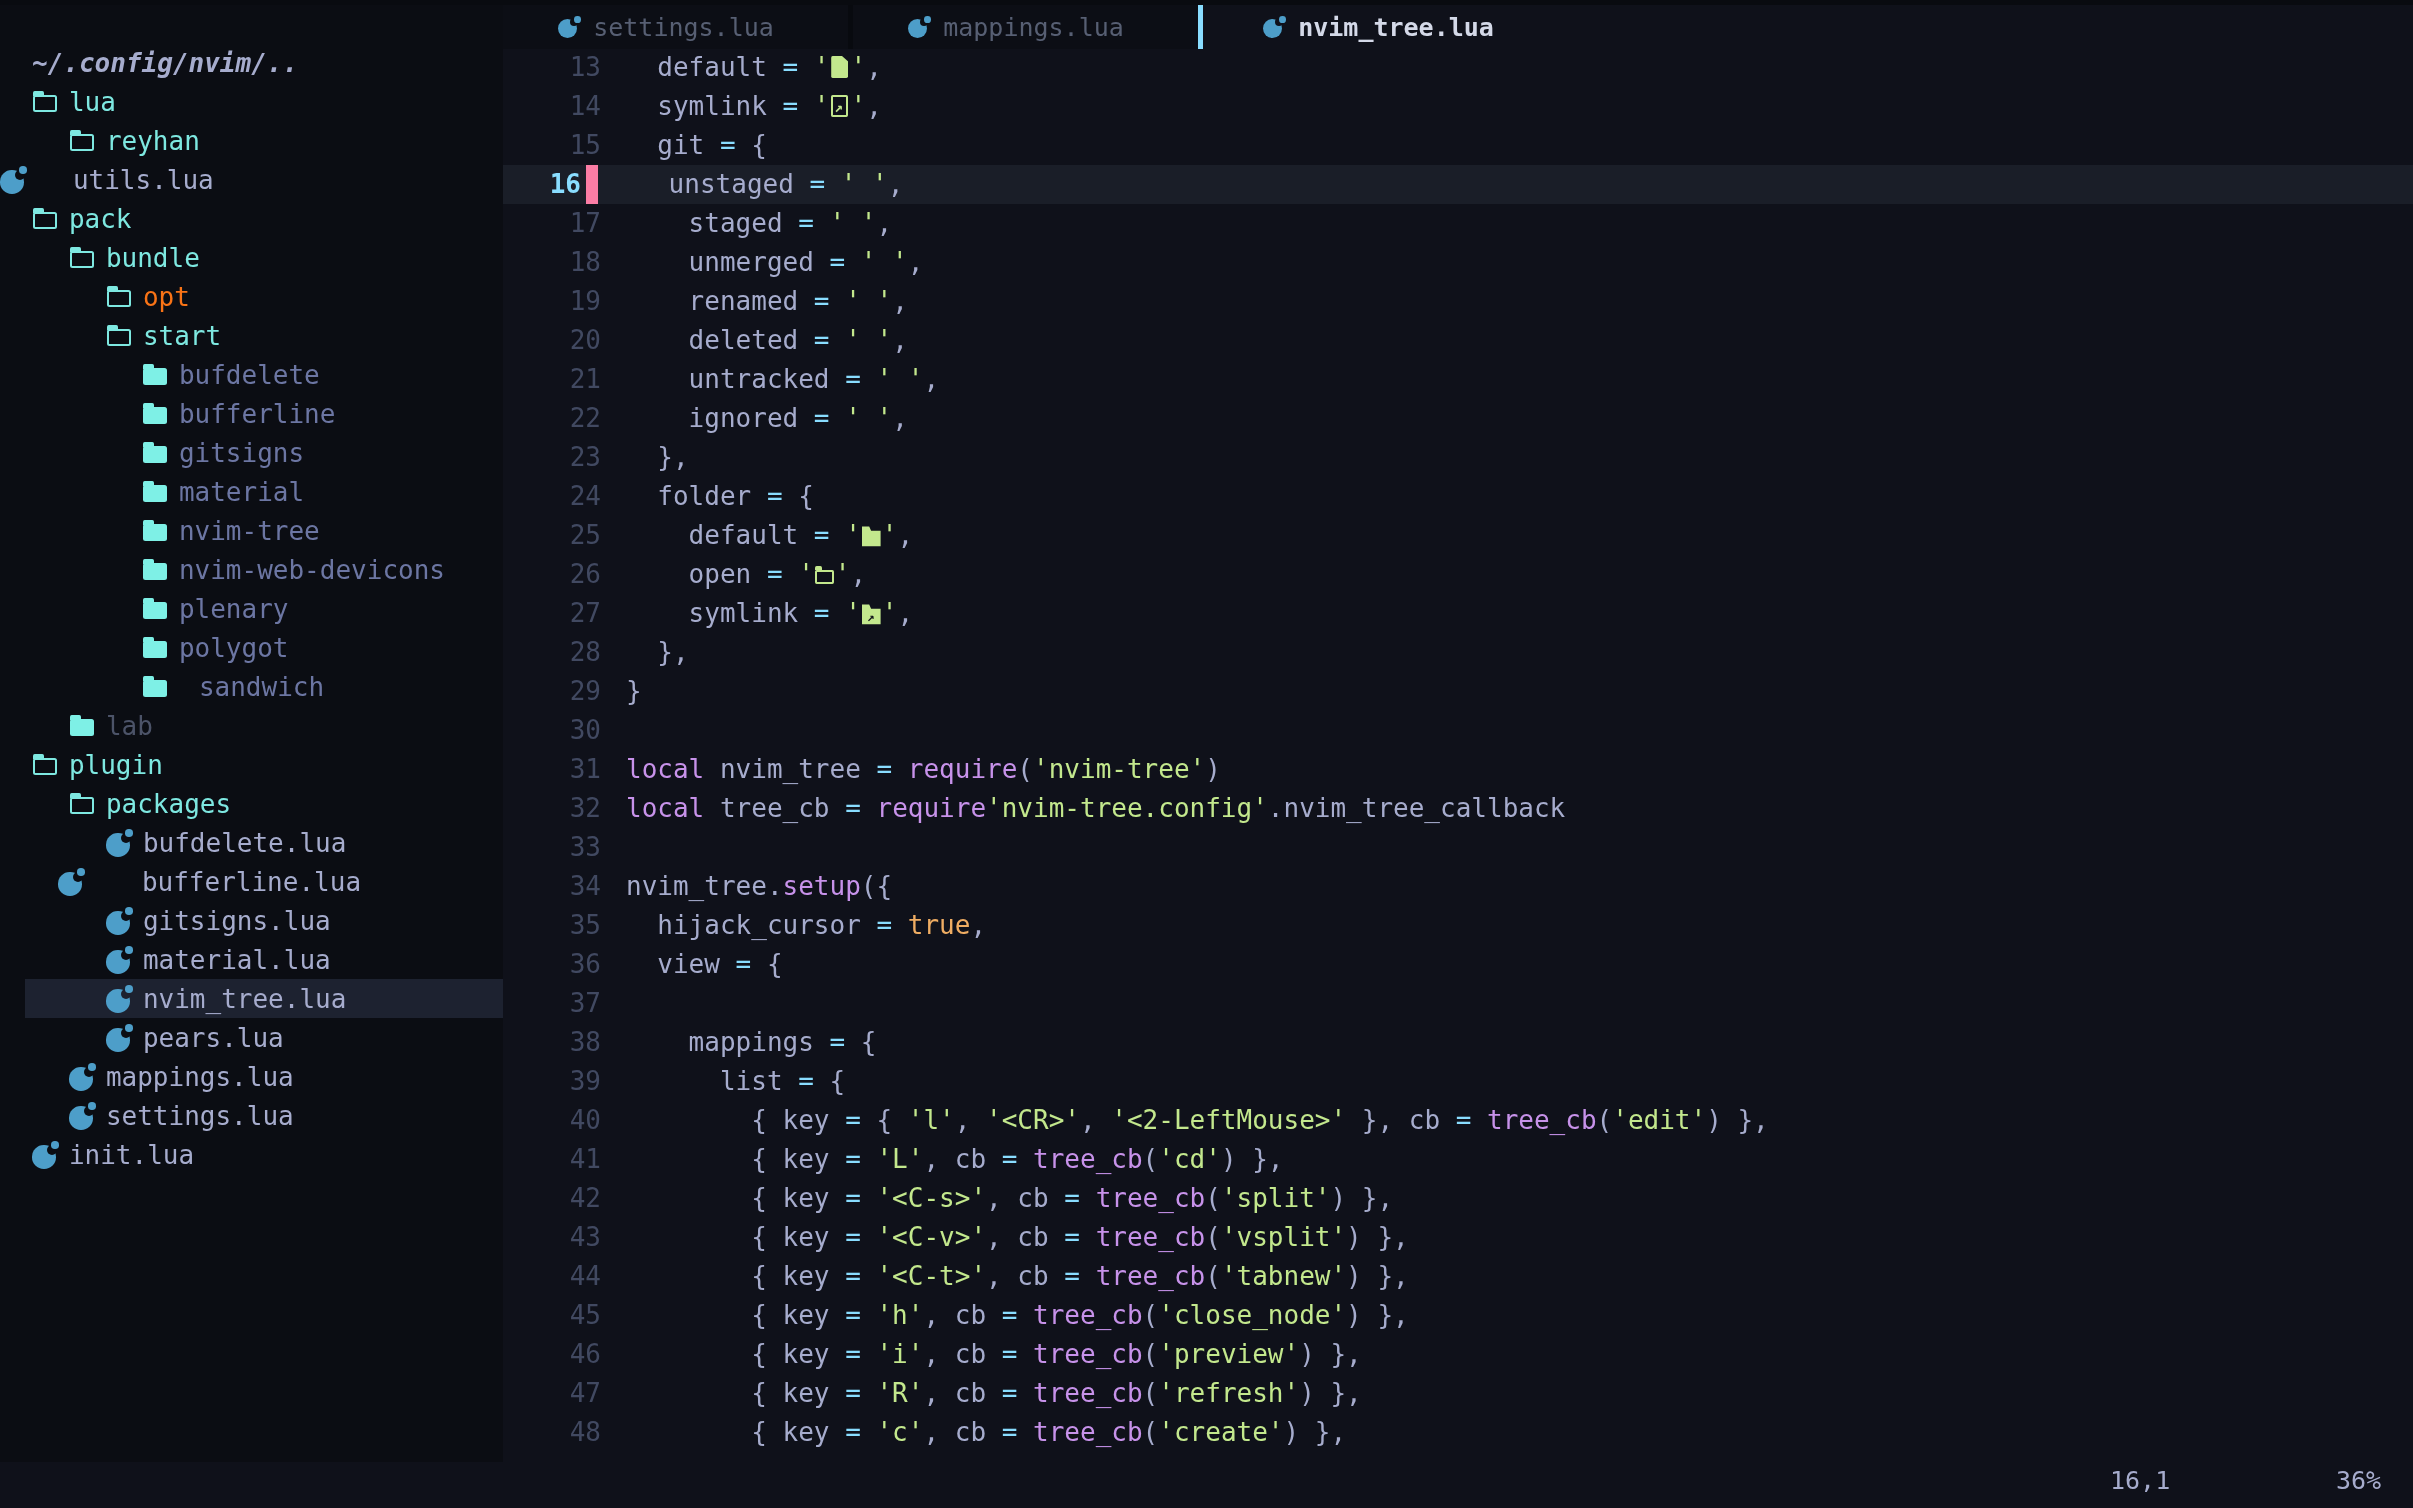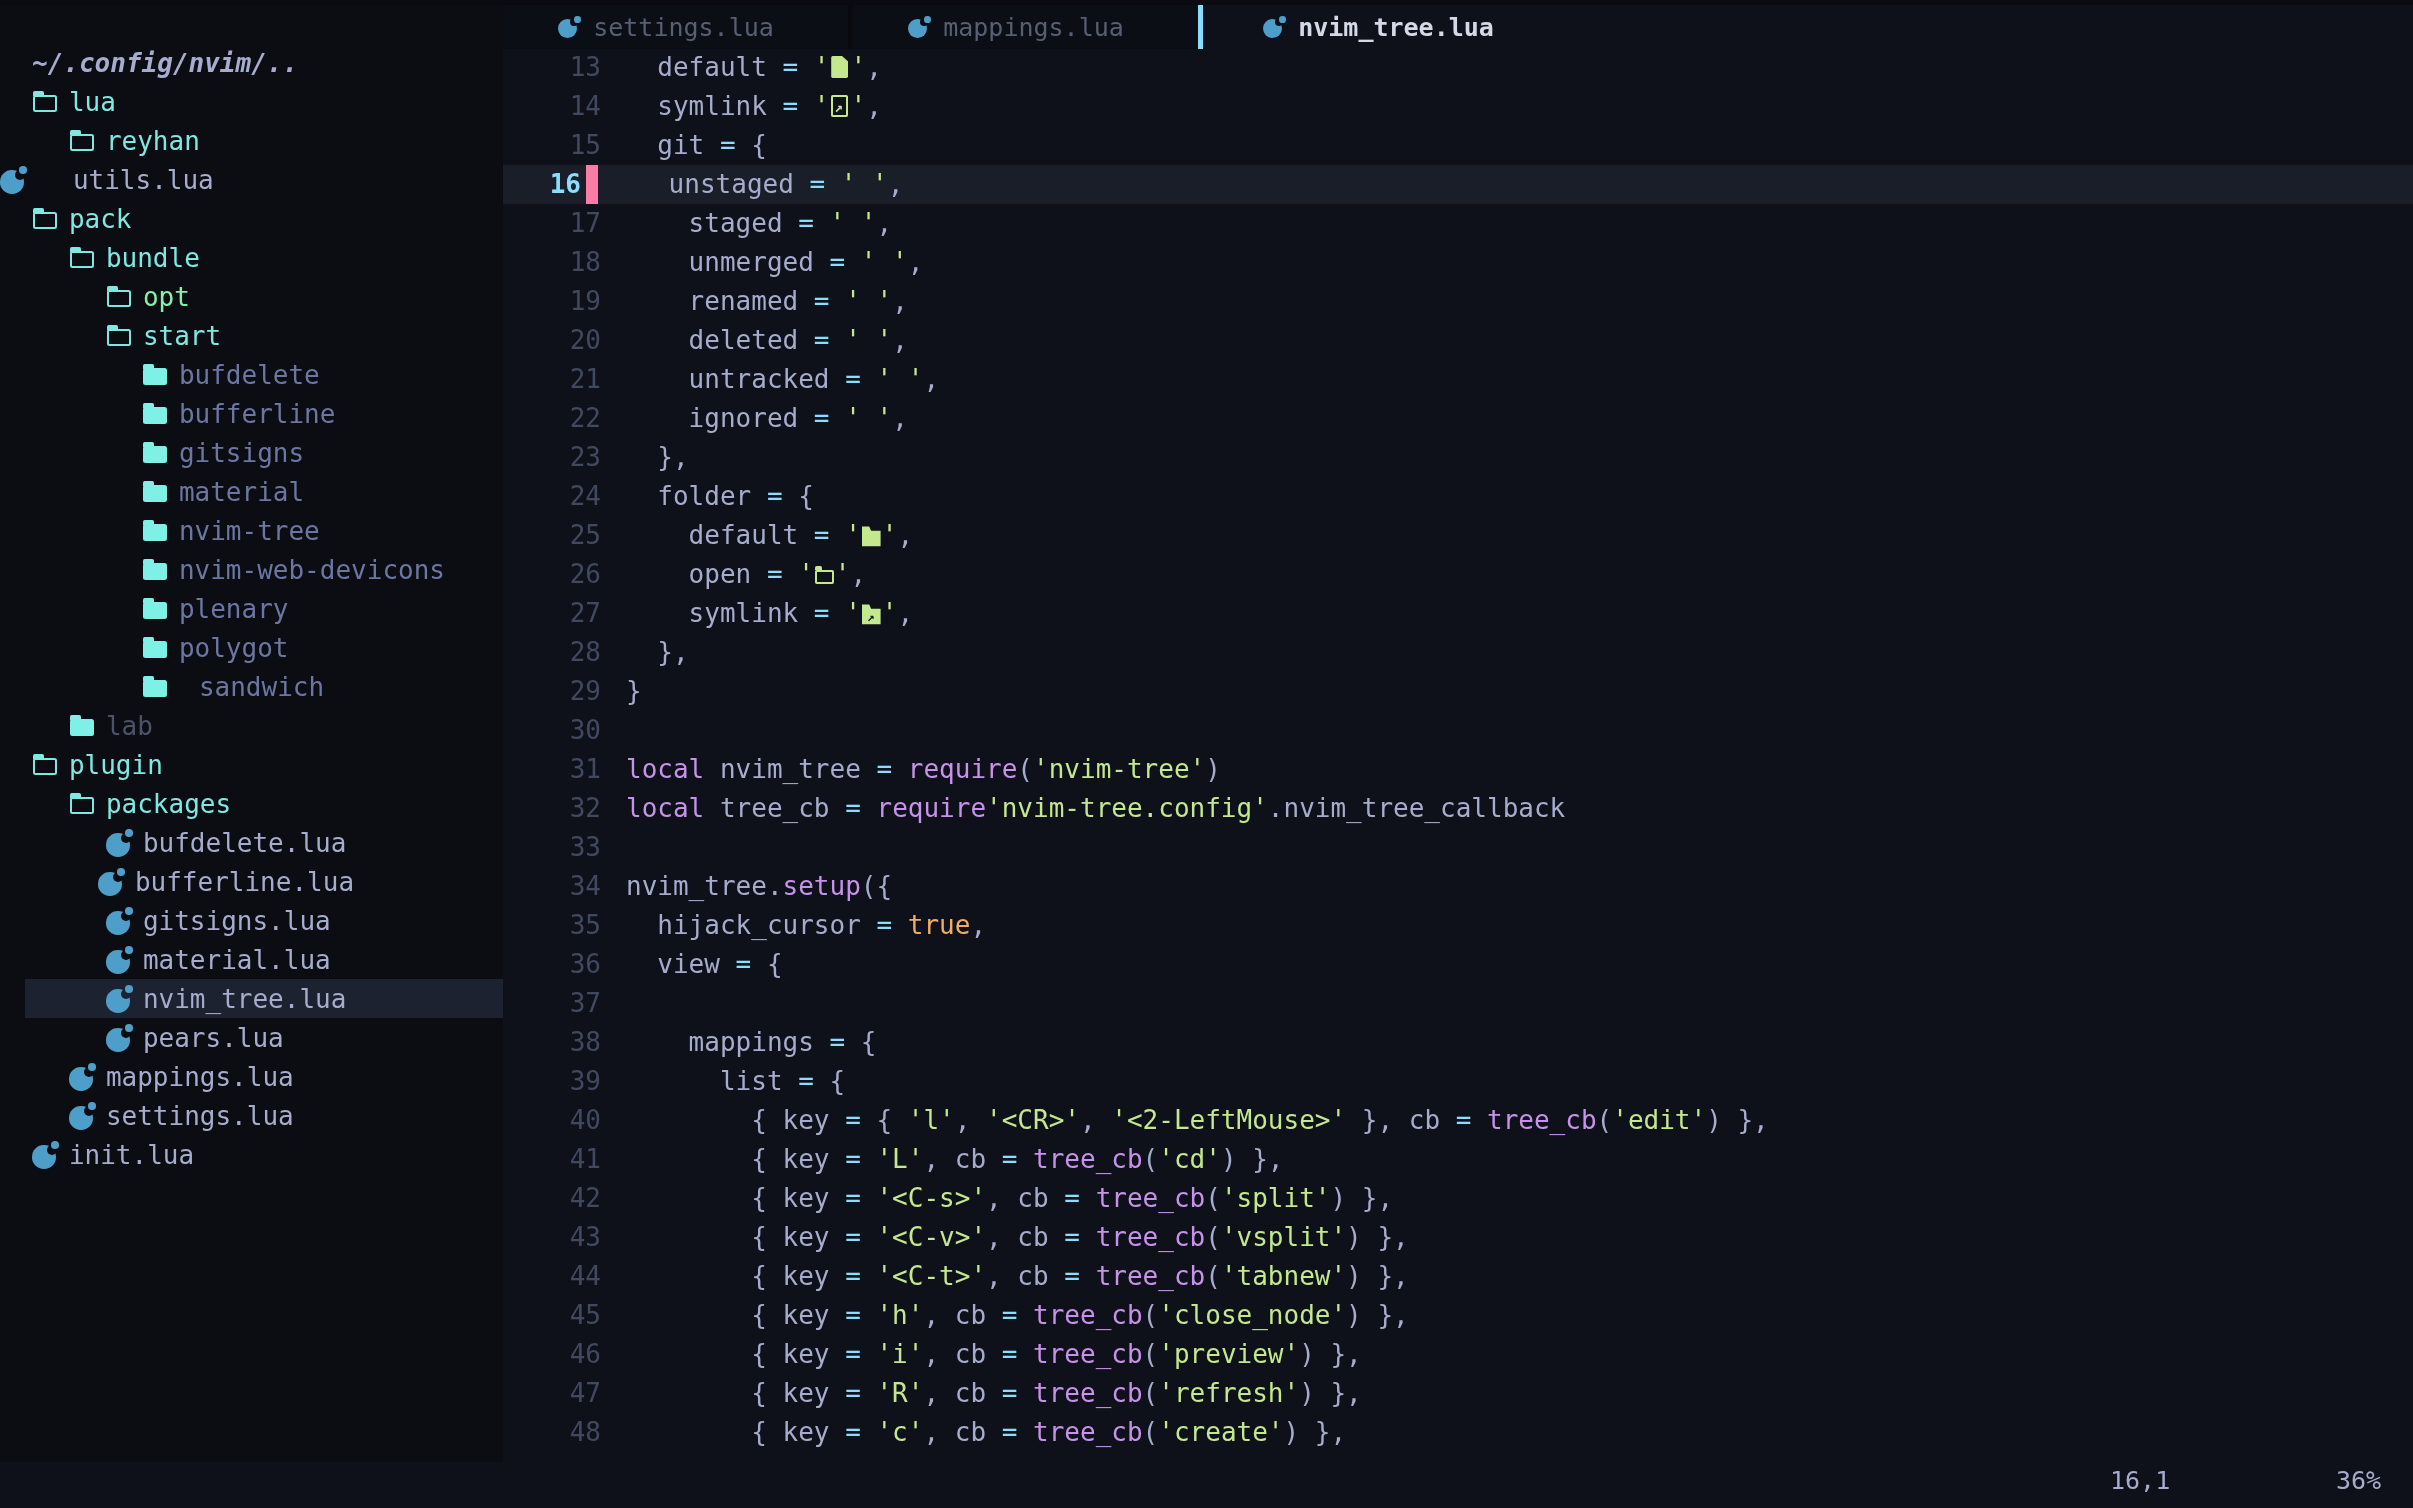--- a/index.html
+++ b/index.html
@@ -14,21 +14,21 @@
   
   .sidebar{position:absolute;left:0;top:5px;width:503px;height:1457px;background:#0B0D13;}
   .tree{position:absolute;left:0;top:38px;right:0;}
   .trow{height:39px;display:flex;align-items:center;font-size:26px;white-space:pre;position:relative;}
   .trow .lbl{margin-left:8.4px;}
   .trow.root{padding-left:32px;font-style:italic;color:#A6ACCD;font-weight:bold;}
   .trow.sel{background:linear-gradient(to right, rgba(0,0,0,0) 25px, #1D2230 25px);}
   .k-folder-open .lbl{color:#7EE8E1;}
   .k-folder-closed .lbl{color:#6C76A3;}
   .k-lua-file .lbl{color:#A6ACCD;}
-  .muted.k-folder-open .lbl{color:#86efac;}
+  .muted.k-folder-open .lbl{color:#f97316;}
   .muted.k-folder-closed .lbl{color:#4C5368;}
 
   
   .ti{width:28.5px;height:32px;position:relative;flex:none;display:inline-block;}
   .i-fo .b{position:absolute;left:0.8px;top:9.2px;width:24px;height:17.6px;border:2.9px solid #7EE8E1;border-radius:2.5px;box-sizing:border-box;}
   .i-fo .t{position:absolute;left:0.8px;top:5px;width:11px;height:5px;background:#7EE8E1;border-radius:1.7px 1.7px 0 0;}
   .i-fc .b{position:absolute;left:0.8px;top:9.2px;width:24px;height:17.6px;background:#7EF0E6;border-radius:2.5px;}
   .i-fc .t{position:absolute;left:0.8px;top:5px;width:11px;height:5px;background:#7EF0E6;border-radius:1.7px 1.7px 0 0;}
   .i-lua .c{position:absolute;left:0;bottom:1.7px;width:23.5px;height:23.5px;border-radius:50%;background:#4D9EC9;}
   .i-lua .bite{position:absolute;left:15px;bottom:16px;width:10px;height:10px;border-radius:50%;background:#0B0D13;}
@@ -103,21 +103,21 @@
       <div class="trow k-folder-closed" style="padding-left: 142px;"><span class="ti i-fc"><span class="b"></span><span class="t"></span></span><span class="lbl">material</span></div>
       <div class="trow k-folder-closed" style="padding-left: 142px;"><span class="ti i-fc"><span class="b"></span><span class="t"></span></span><span class="lbl">nvim-tree</span></div>
       <div class="trow k-folder-closed" style="padding-left: 142px;"><span class="ti i-fc"><span class="b"></span><span class="t"></span></span><span class="lbl">nvim-web-devicons</span></div>
       <div class="trow k-folder-closed" style="padding-left: 142px;"><span class="ti i-fc"><span class="b"></span><span class="t"></span></span><span class="lbl">plenary</span></div>
       <div class="trow k-folder-closed" style="padding-left: 142px;"><span class="ti i-fc"><span class="b"></span><span class="t"></span></span><span class="lbl">polygot</span></div>
       <div class="trow k-folder-closed" style="padding-left: 142px; gap: 20px;"><span class="ti i-fc"><span class="b"></span><span class="t"></span></span><span class="lbl">sandwich</span></div>
       <div class="trow k-folder-closed muted" style="padding-left: 69px;"><span class="ti i-fc"><span class="b"></span><span class="t"></span></span><span class="lbl">lab</span></div>
       <div class="trow k-folder-open" style="padding-left: 32px;"><span class="ti i-fo"><span class="b"></span><span class="t"></span></span><span class="lbl">plugin</span></div>
       <div class="trow k-folder-open" style="padding-left: 69px;"><span class="ti i-fo"><span class="b"></span><span class="t"></span></span><span class="lbl">packages</span></div>
       <div class="trow k-lua-file" style="padding-left: 106px;"><span class="ti i-lua"><span class="c"></span><span class="bite"></span><span class="dot"></span></span><span class="lbl">bufdelete.lua</span></div>
-      <div class="trow k-lua-file" style="padding-left: 98px;"><span class="ti i-lua"><span class="c"></span><span class="bite"></span><span class="dot"></span></span><span class="lbl">bufferline.lua</span></div>
+      <div class="trow k-lua-file" style="padding-left: 58px; gap: 47px;"><span class="ti i-lua"><span class="c"></span><span class="bite"></span><span class="dot"></span></span><span class="lbl">bufferline.lua</span></div>
       <div class="trow k-lua-file" style="padding-left: 106px;"><span class="ti i-lua"><span class="c"></span><span class="bite"></span><span class="dot"></span></span><span class="lbl">gitsigns.lua</span></div>
       <div class="trow k-lua-file" style="padding-left: 106px;"><span class="ti i-lua"><span class="c"></span><span class="bite"></span><span class="dot"></span></span><span class="lbl">material.lua</span></div>
       <div class="trow k-lua-file sel" style="padding-left: 106px;"><span class="ti i-lua"><span class="c"></span><span class="bite"></span><span class="dot"></span></span><span class="lbl">nvim_tree.lua</span></div>
       <div class="trow k-lua-file" style="padding-left: 106px;"><span class="ti i-lua"><span class="c"></span><span class="bite"></span><span class="dot"></span></span><span class="lbl">pears.lua</span></div>
       <div class="trow k-lua-file" style="padding-left: 69px;"><span class="ti i-lua"><span class="c"></span><span class="bite"></span><span class="dot"></span></span><span class="lbl">mappings.lua</span></div>
       <div class="trow k-lua-file" style="padding-left: 69px;"><span class="ti i-lua"><span class="c"></span><span class="bite"></span><span class="dot"></span></span><span class="lbl">settings.lua</span></div>
       <div class="trow k-lua-file" style="padding-left: 32px;"><span class="ti i-lua"><span class="c"></span><span class="bite"></span><span class="dot"></span></span><span class="lbl">init.lua</span></div>
     </div>
 </div>
 

